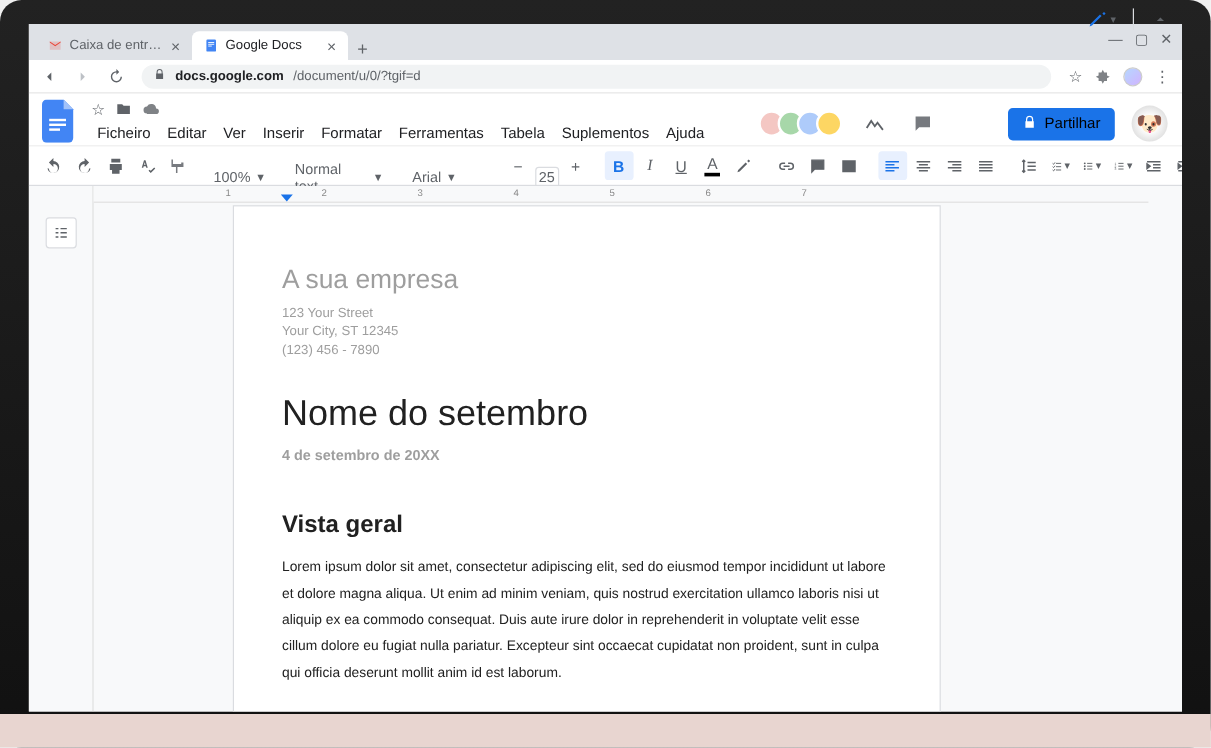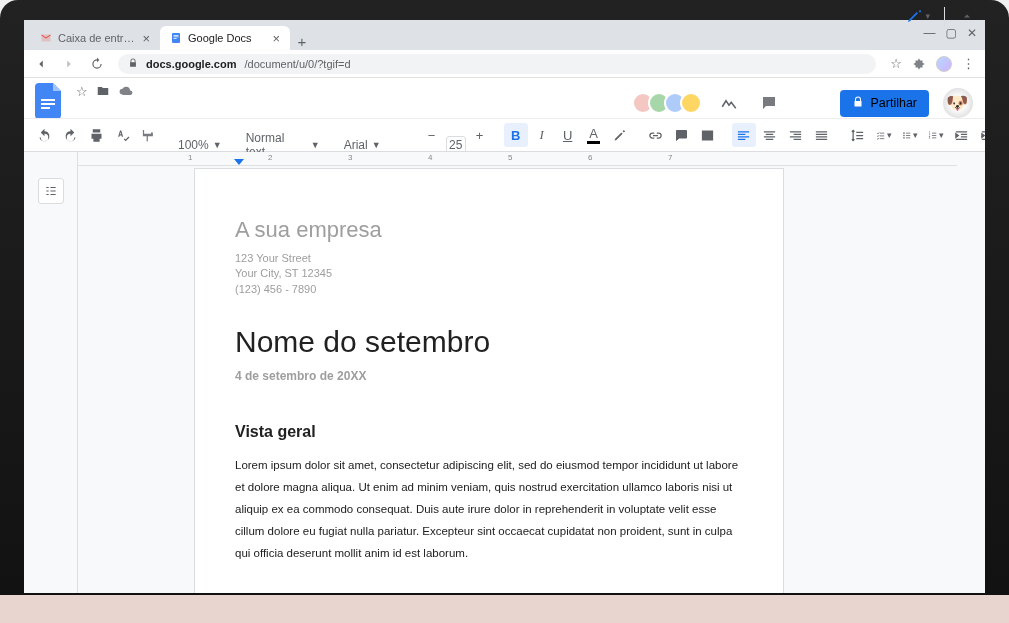--- a/index.html
+++ b/index.html
@@ -54,21 +54,21 @@
   
   .canvas-wrap { flex:1; background:#f8f9fa; position:relative; overflow:hidden; }
   .ruler-h { position:absolute; top:0; left:54px; right:28px; height:14px; background:#f8f9fa; border-bottom:1px solid #e0e0e0;}
   .ruler-v { position:absolute; top:0; left:40px; width:14px; bottom:0; border-right:1px solid #e0e0e0; }
   .outline-btn { position:absolute; top:26px; left:14px; width:26px; height:26px; border:1px solid #dadce0; border-radius:3px; background:#fff; display:flex; align-items:center; justify-content:center; color:#5f6368; cursor:pointer; font-size:13px; }
   .page { position:absolute; top:16px; left:170px; width:590px; background:#fff; border:1px solid #dadce0; padding:48px 40px; min-height:600px; }
   .company { font-size:22px; color:#9e9e9e; margin-bottom:8px; }
   .addr { font-size:11px; color:#9e9e9e; line-height:1.4; font-weight:500; }
   .proj-title { font-size:30px; font-weight:400; color:#212121; margin-top:28px; }
   .date { font-size:12px; color:#9e9e9e; font-weight:600; margin-top:10px; }
-  .section-h { font-size:16px; font-weight:700; color:#212121; margin-top:40px; margin-bottom:14px; }
+  .section-h { font-size:20px; font-weight:700; color:#212121; margin-top:40px; margin-bottom:14px; }
   .body-text { font-size:11.5px; color:#212121; line-height:1.9; }
   
   .ruler-ticks { position:relative; height:100%; }
   .ruler-ticks span { position:absolute; top:1px; font-size:8px; color:#888; }
   .margin-marker { position:absolute; top:7px; width:0; height:0; border-left:5px solid transparent; border-right:5px solid transparent; border-top:6px solid #1a73e8;}
   
   .hicon { display:inline-flex; }
   .pencil-bar { position:absolute; right:30px; top:4px; display:flex; gap:6px; align-items:center;}
 </style>
 </head>
@@ -162,20 +162,31 @@
                   <path fill="currentColor" d="M3 5h7l2 2h9v12H3z"></path>
                 </svg>
               </span>
           <span class="hicon">
                 <svg width="16" height="14" viewBox="0 0 24 24">
                   <path fill="currentColor" d="M6 18a5 5 0 010-10 7 7 0 0113 3 4 4 0 010 8H6z" opacity=".8"></path>
                 </svg>
               </span>
         </div>
       </div>
+      <div class="menubar">
+        <span>Ficheiro</span>
+        <span>Editar</span>
+        <span>Ver</span>
+        <span>Inserir</span>
+        <span>Formatar</span>
+        <span>Ferramentas</span>
+        <span>Tabela</span>
+        <span>Suplementos</span>
+        <span>Ajuda</span>
+      </div>
     </div>
     <div class="header-right">
       <div class="face-stack">
         <div class="face"></div>
         <div class="face"></div>
         <div class="face"></div>
         <div class="face"></div>
       </div>
       <span class="tbtn">
             <svg width="18" height="18" viewBox="0 0 24 24">

